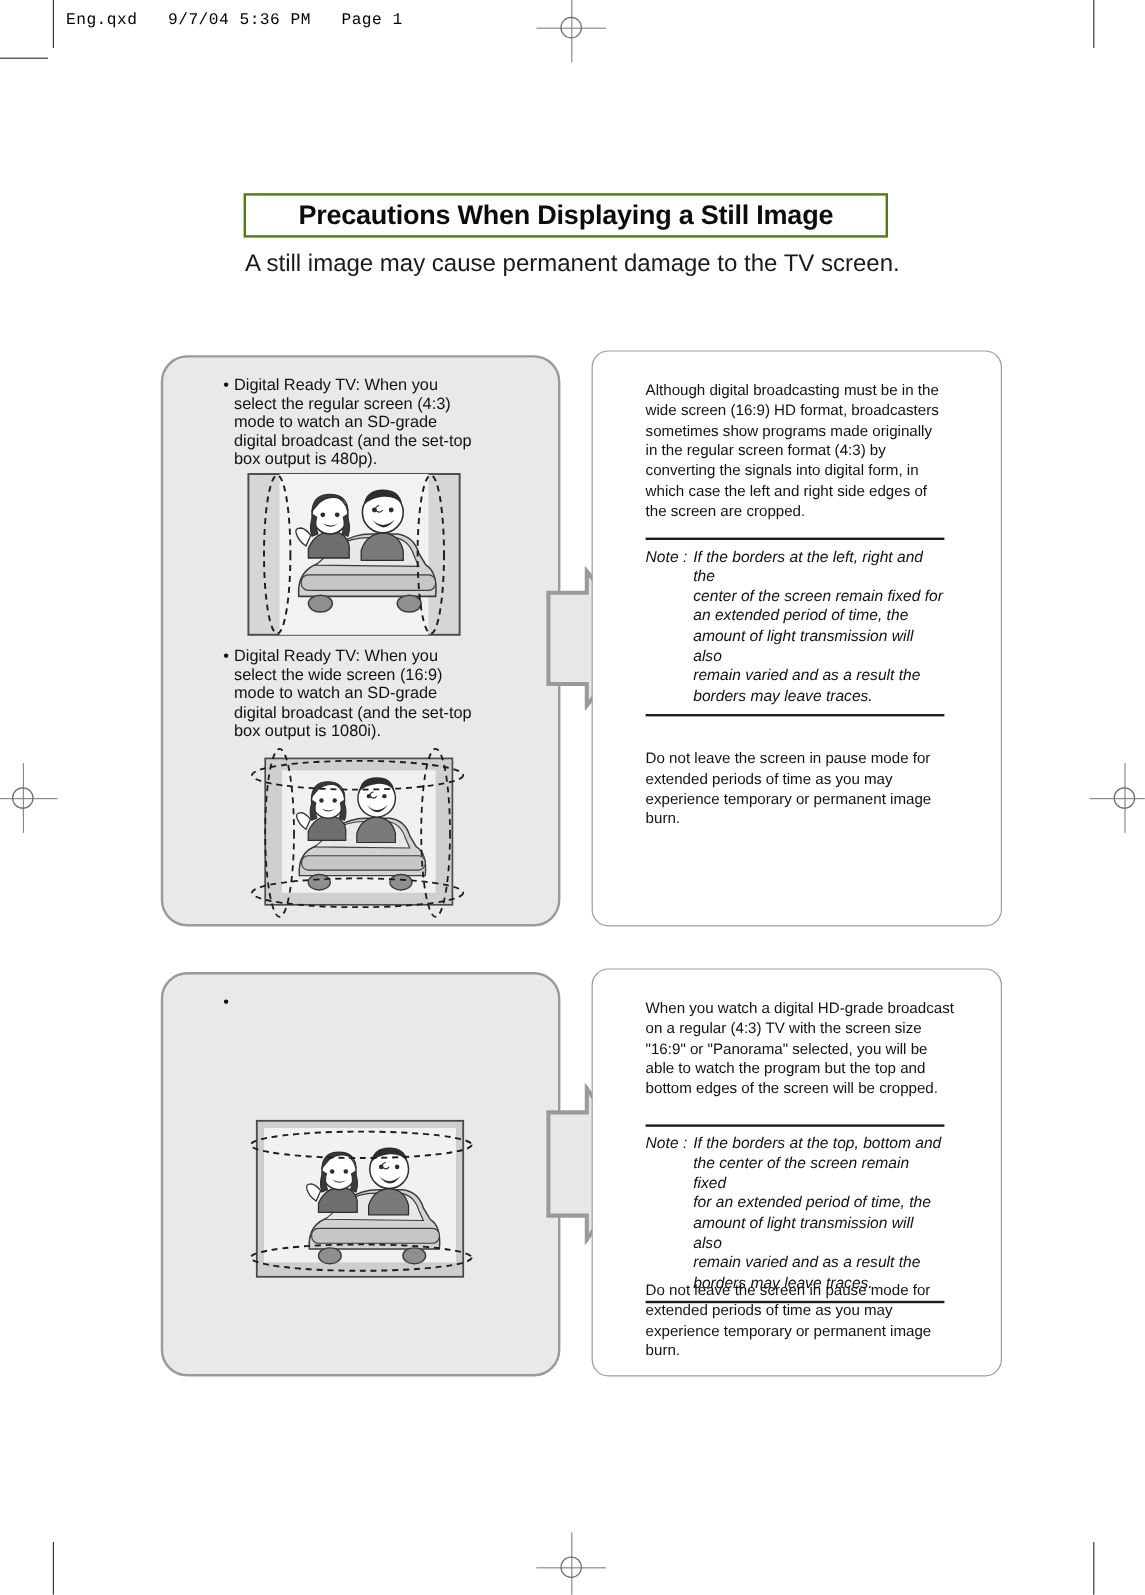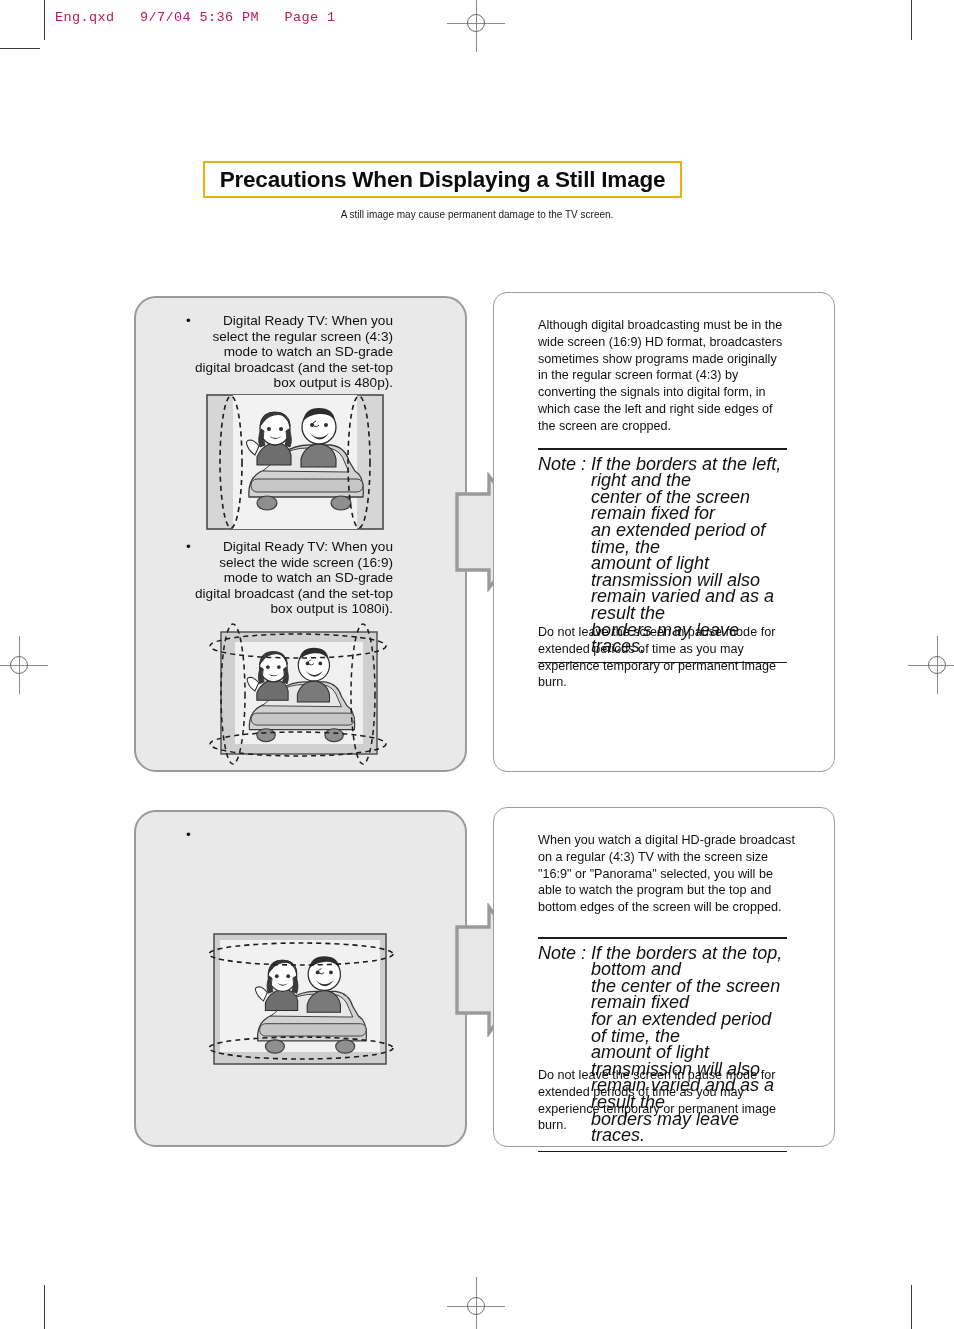--- a/index.html
+++ b/index.html
@@ -21,62 +21,62 @@
     width: 18px; height: 18px; border: 1px solid #6d6d6d; border-radius: 50%;
     background: transparent;
   }
   .trim-v { position: absolute; width: 1px; background: #3a3a3a; }
   .trim-h { position: absolute; height: 1px; background: #3a3a3a; }
 
   
   #file-header {
     position: absolute; left: 55px; top: 10px;
     font-family: "Liberation Mono", "DejaVu Sans Mono", monospace;
-    font-size: 13.5px; letter-spacing: 0.4px; color: #be185d; white-space: pre;
+    font-size: 13.5px; letter-spacing: 0.4px; color: #000000; white-space: pre;
   }
 
   
   #title-box {
-    position: absolute; left: 203px; top: 161px; width: 479px; height: 37px;
-    border: 2px solid #eab308; background: #fff;
+    position: absolute; left: 203px; top: 161px; width: 537px; height: 37px;
+    border: 2px solid #4d7c0f; background: #fff;
     display: flex; align-items: center; justify-content: center;
   }
   #title-text {
     font-size: 22.5px; font-weight: bold; color: #0c0c0c;
     letter-spacing: -0.2px; white-space: nowrap;
   }
   #subtitle {
     position: absolute; left: 0; top: 209px; width: 954px; text-align: center;
-    font-size: 10px; color: #1a1a1a;
+    font-size: 20px; color: #1a1a1a;
   }
 
   
   .left-panel {
     position: absolute; background: #e9e9e9;
     border: 2.5px solid #9a9a9a; border-radius: 22px;
   }
   .right-panel {
     position: absolute; background: #ffffff;
     border: 1.2px solid #9d9d9d; border-radius: 14px;
   }
 
   .bullet-block { position: absolute; font-size: 13.6px; color: #111; line-height: 15.6px; }
   .bullet-block .bullet-row { display: flex; }
   .bullet-block .dot { width: 9px; flex: 0 0 9px; }
-  .bullet-block .btext { white-space: pre-line; text-align: right; }
+  .bullet-block .btext { white-space: pre-line; }
 
   
   .para {
     position: absolute; font-size: 12.6px; color: #111; line-height: 16.8px;
     white-space: pre-line;
   }
   .note-block { position: absolute; }
   .note-rule { height: 1.6px; background: #1c1c1c; width: 100%; }
   .note-body {
-    display: flex; font-style: italic; font-size: 18px;
+    display: flex; font-style: italic; font-size: 13px;
     color: #111; line-height: 16.6px; padding: 6px 0 7px 0; justify-content: center;
   }
   .note-label { flex: 0 0 auto; padding-right: 5px; white-space: nowrap; }
   .note-text { white-space: pre-line; }
 
   
   .arrow-svg { position: absolute; }
 
   
   .illus { position: absolute; }

